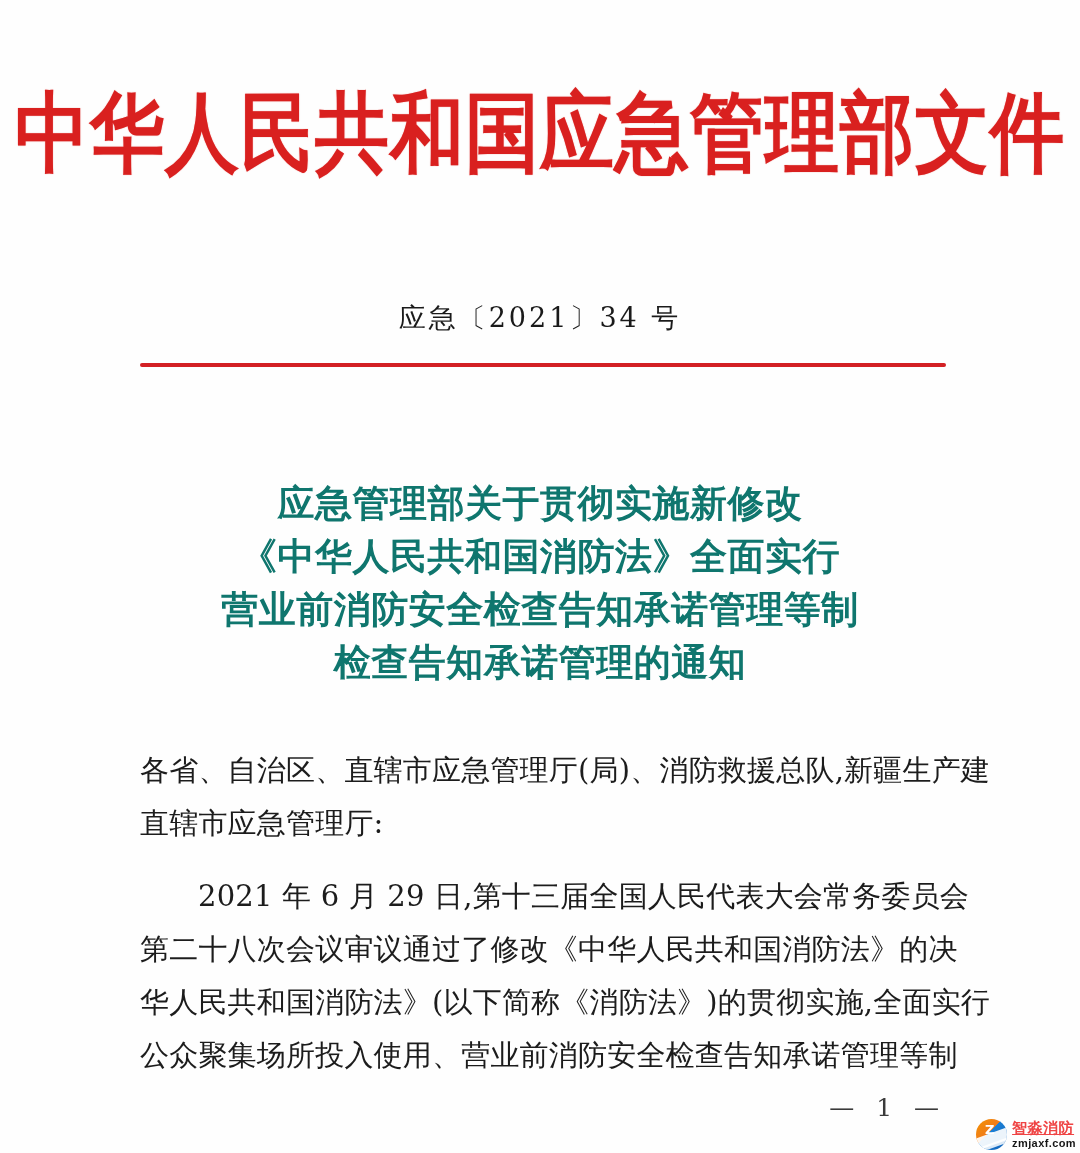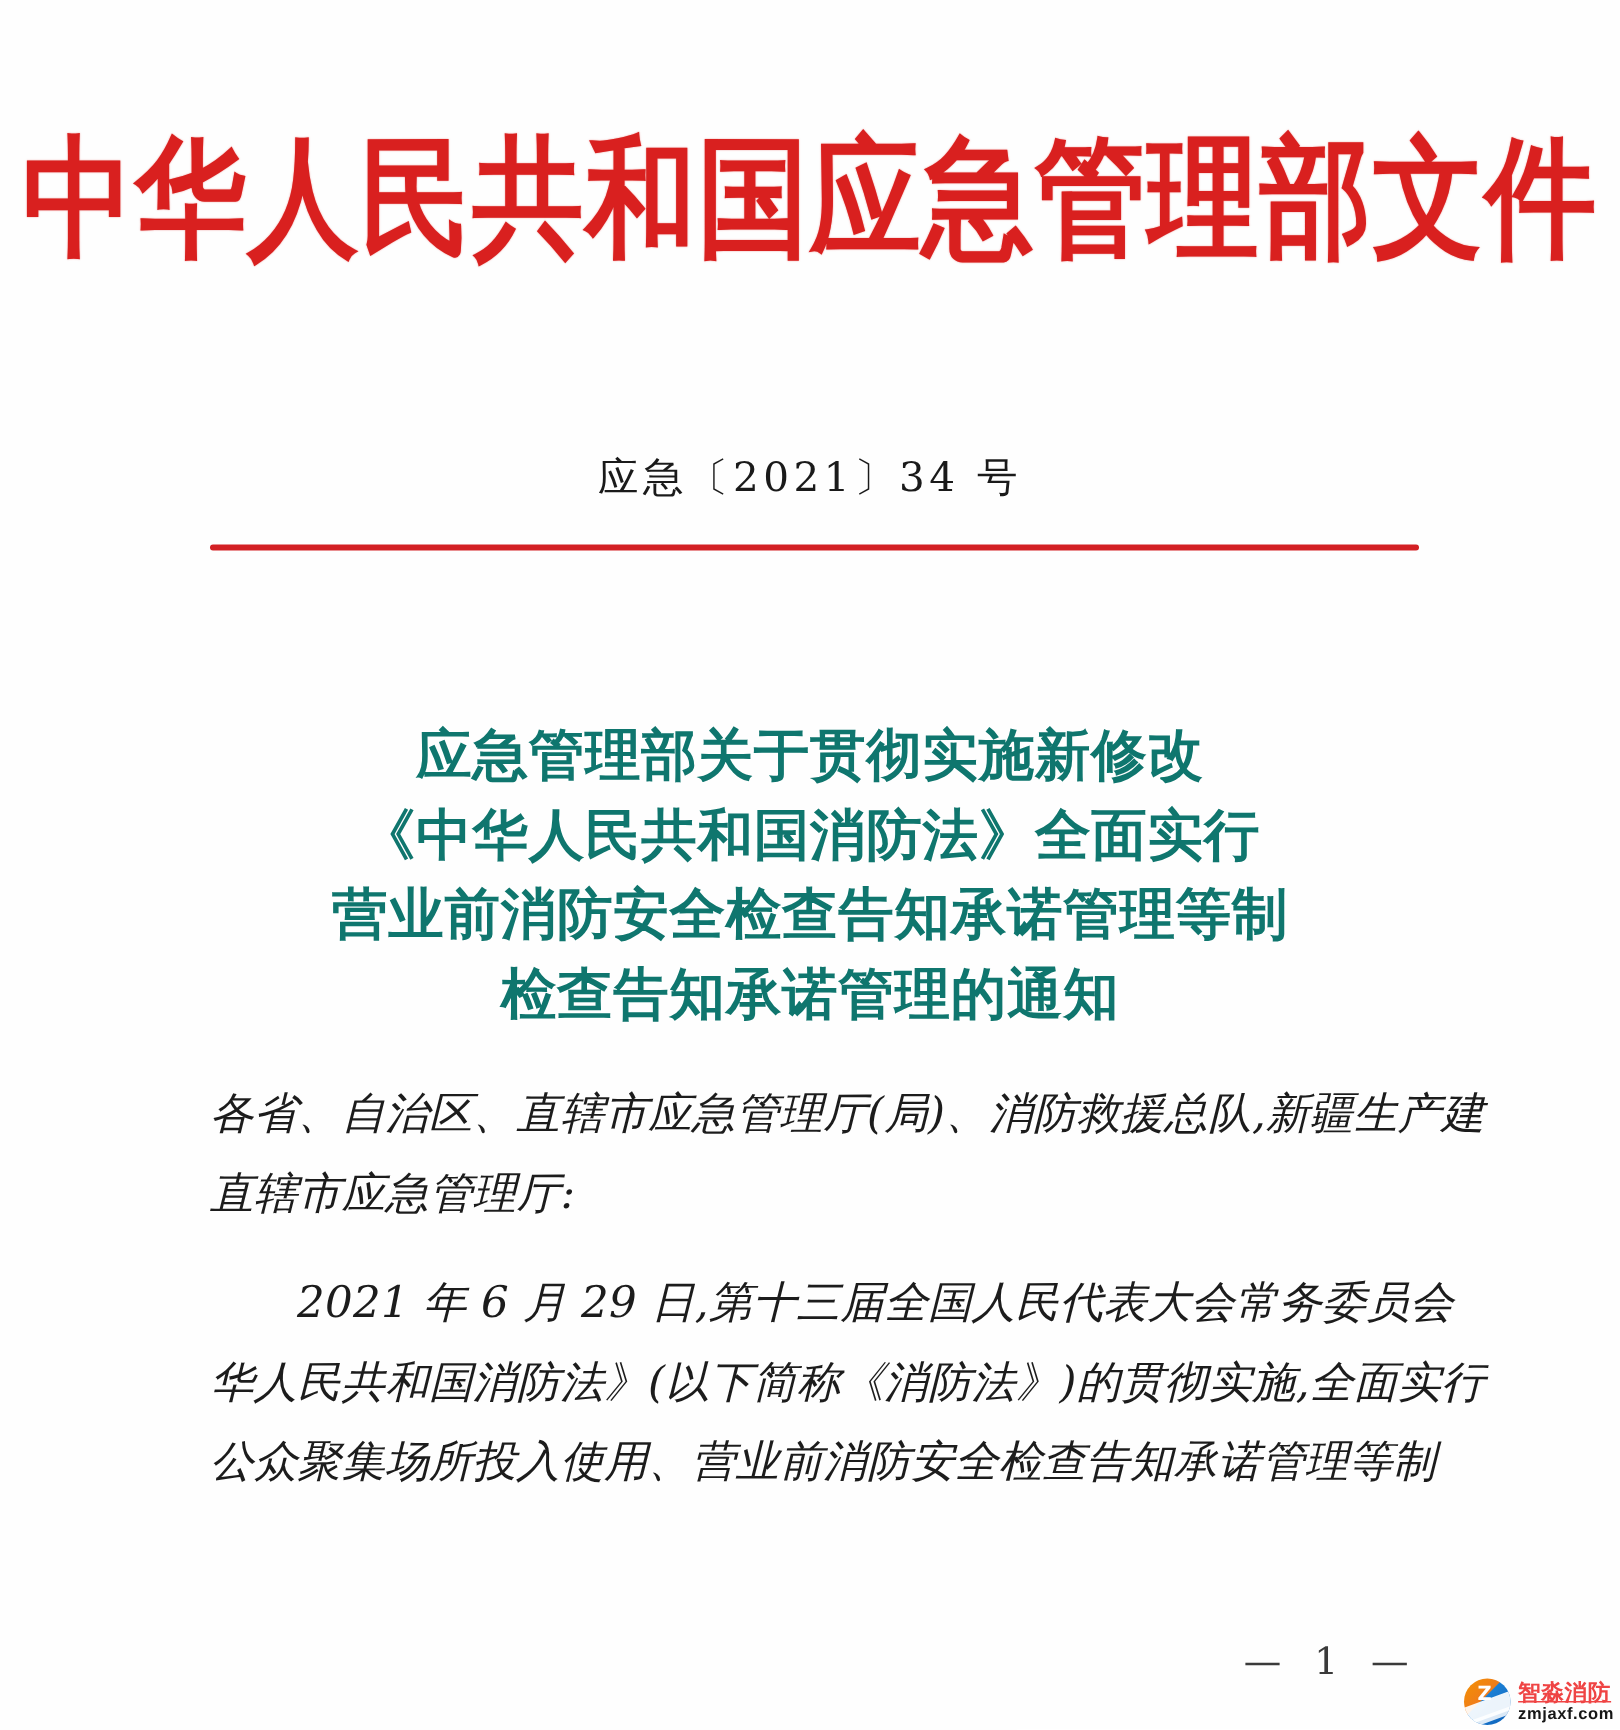--- a/index.html
+++ b/index.html
@@ -81,24 +81,23 @@
     font-size: 37px;
     line-height: 53px;
     letter-spacing: 0.5px;
     color: #0f766e;
     white-space: nowrap;
   }
 
   
   .text-body {
     position: absolute;
-    top: 716px;
+    top: 744px;
     left: 140px;
     width: 806px;
-    font-style: italic;
   }
   .text-line {
     font-family: "DejaVu Serif", "Liberation Serif", serif;
     font-size: 29px;
     line-height: 53px;
     color: #1c1c1c;
     letter-spacing: 0.2px;
     white-space: nowrap;
   }
   .text-line.indent {
@@ -209,20 +208,21 @@
     <div class="title-line">《中华人民共和国消防法》全面实行</div>
     <div class="title-line">营业前消防安全检查告知承诺管理等制</div>
     <div class="title-line">检查告知承诺管理的通知</div>
   </div>
 
   <div class="text-body">
     <div class="text-line">各省、自治区、直辖市应急管理厅(局)、消防救援总队,新疆生产建</div>
     <div class="text-line">直辖市应急管理厅:</div>
     <div class="block-gap"></div>
     <div class="text-line indent">2021 年 6 月 29 日,第十三届全国人民代表大会常务委员会</div>
+    <div class="text-line">第二十八次会议审议通过了修改《中华人民共和国消防法》的决</div>
     <div class="text-line">华人民共和国消防法》(以下简称《消防法》)的贯彻实施,全面实行</div>
     <div class="text-line">公众聚集场所投入使用、营业前消防安全检查告知承诺管理等制</div>
   </div>
 
   <div class="page-footer">— 1 —</div>
 
   <div class="watermark">
     <div class="wm-logo">
       <div class="swoosh"></div>
       <div class="swoosh2"></div>

